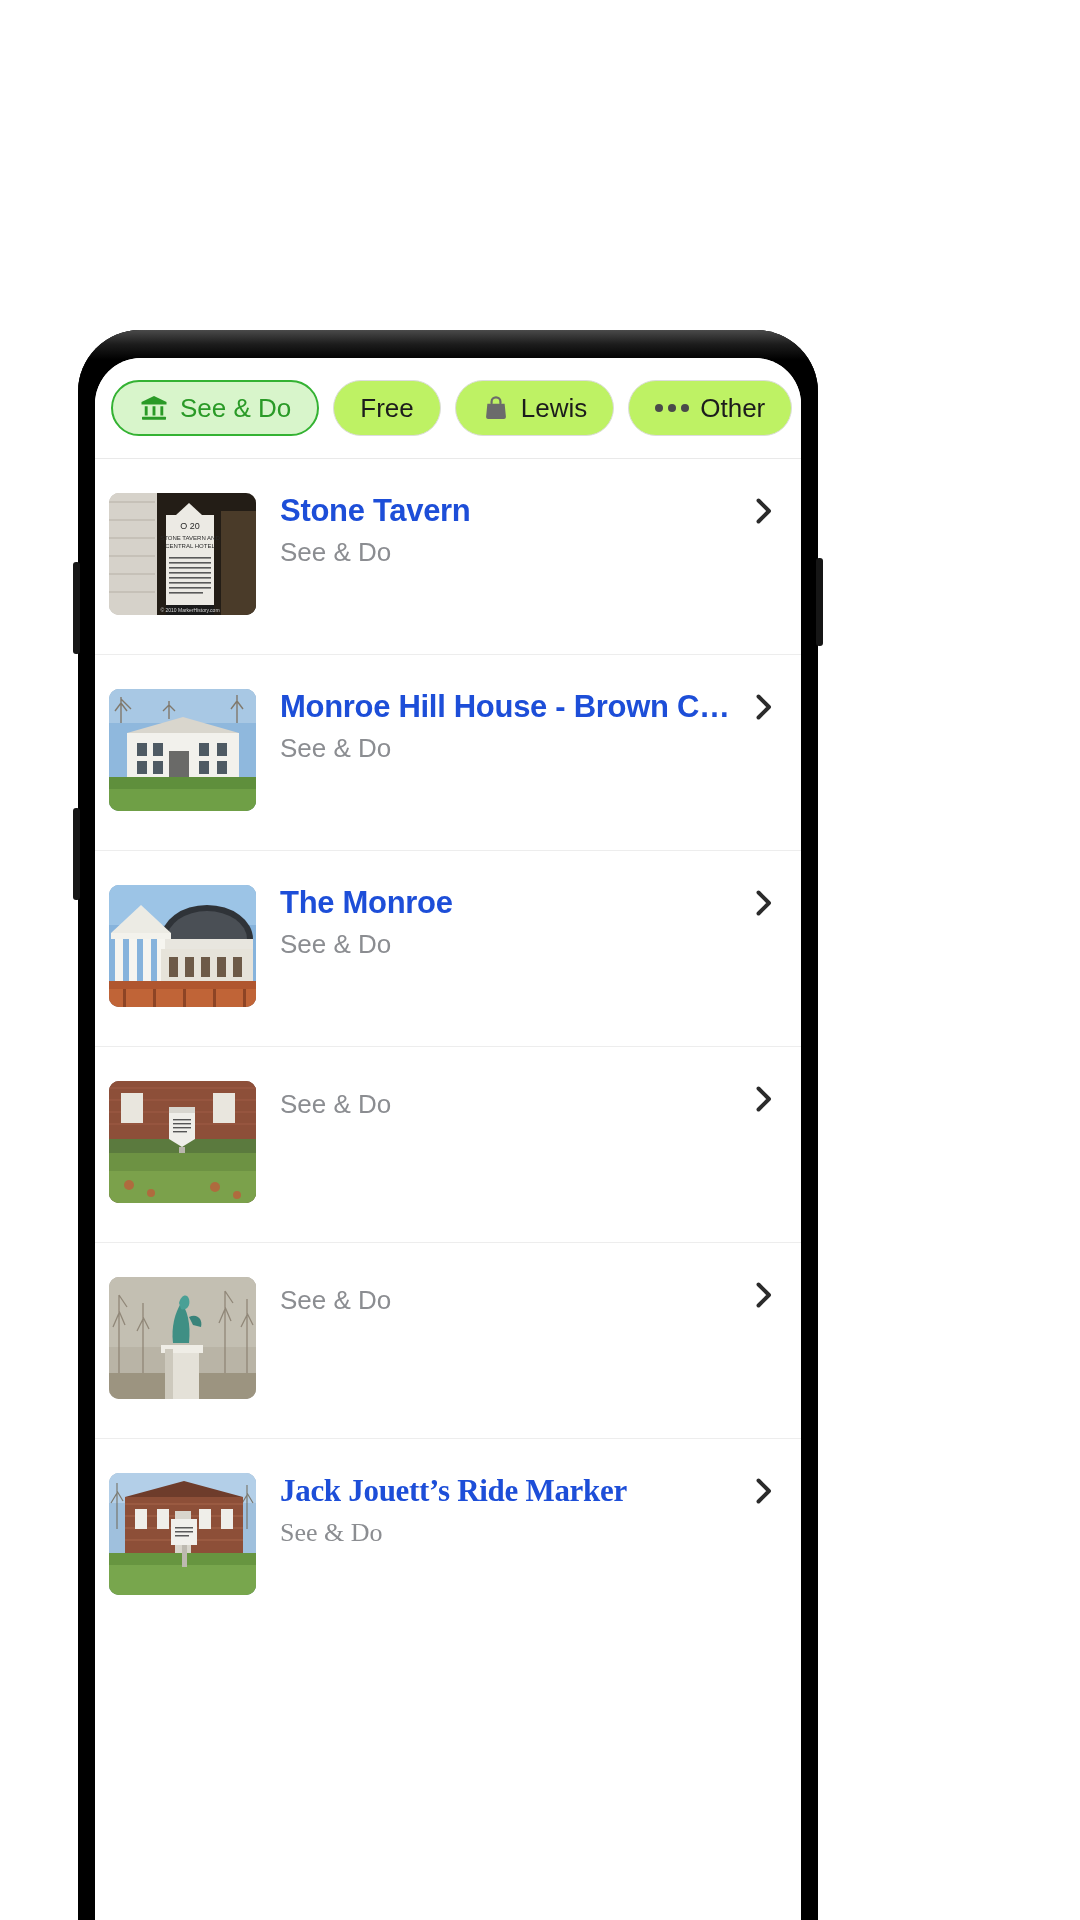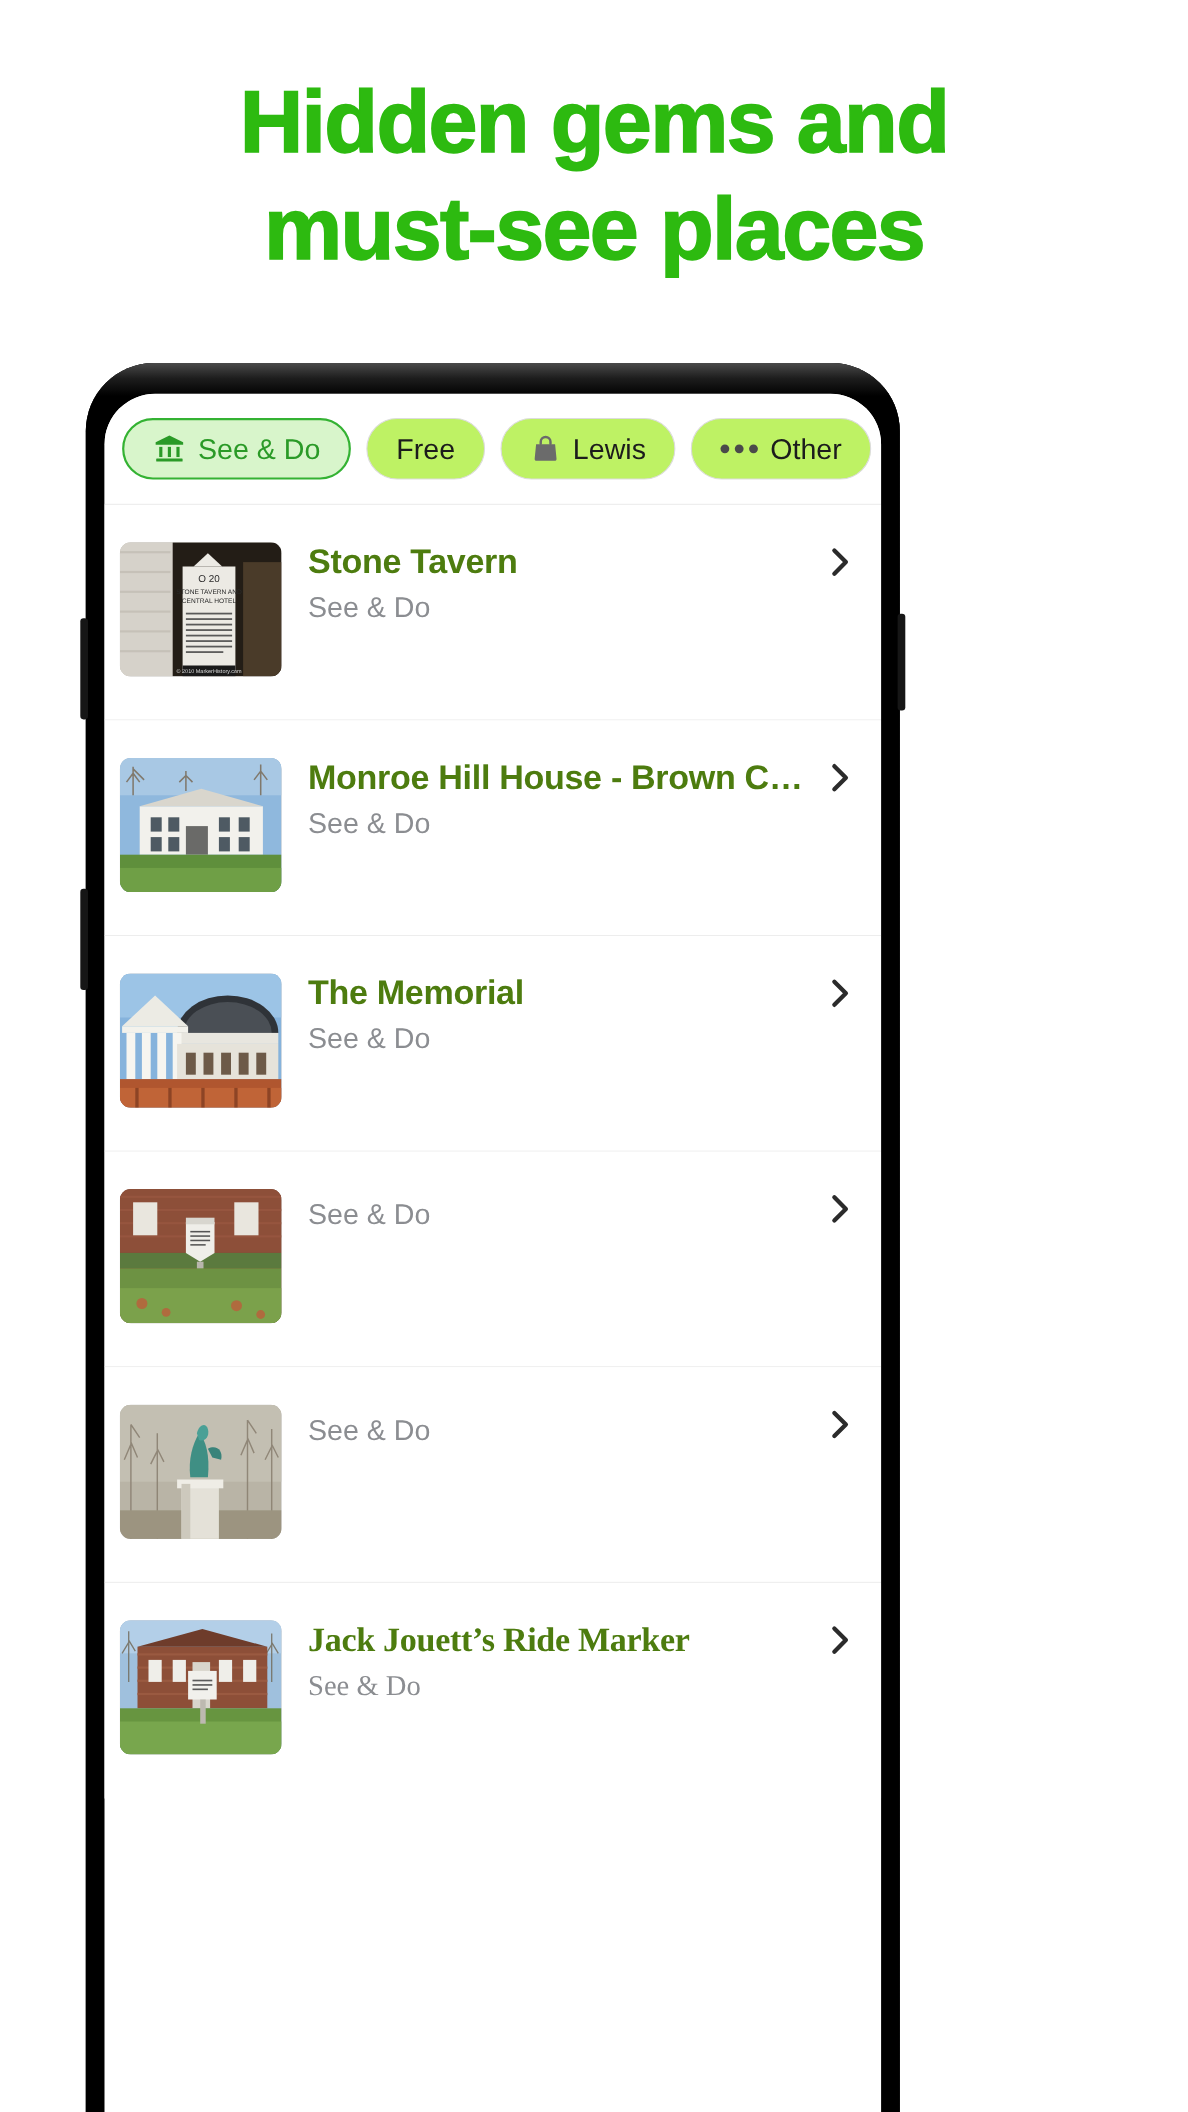--- a/index.html
+++ b/index.html
@@ -146,21 +146,21 @@
   .thumb svg { display: block; width: 100%; height: 100%; }
 
   .row-text {
     flex: 1 1 auto;
     padding-left: 24px;
     min-width: 0;
   }
   .row-title {
     font-size: 31px;
     font-weight: 700;
-    color: #4d7c0f;
+    color: #1d4ed8;
     line-height: 1.15;
     letter-spacing: -0.3px;
     white-space: nowrap;
     overflow: hidden;
     text-overflow: ellipsis;
   }
   .row-sub {
     margin-top: 9px;
     font-size: 26px;
     color: #8b8d91;
@@ -168,24 +168,20 @@
   }
 
   .chev { flex: 0 0 auto; padding-left: 10px; }
   .chev svg { display: block; }
 </style>
 </head>
 <body>
 
 <div id="page">
 
-  <div class="headline">
-    <span class="hl-line">Hidden gems and</span>
-    <span class="hl-line">must-see places</span>
-  </div>
 
   <div class="phone">
 
     <div class="btn-side btn-vol-up"></div>
     <div class="btn-side btn-vol-down"></div>
     <div class="btn-side btn-power"></div>
 
     <div class="phone-screen">
 
       <div class="chip-bar">
@@ -344,21 +340,21 @@
               <g fill="#8d4425">
                 <rect x="14" y="104" width="3" height="18"></rect>
                 <rect x="44" y="104" width="3" height="18"></rect>
                 <rect x="74" y="104" width="3" height="18"></rect>
                 <rect x="104" y="104" width="3" height="18"></rect>
                 <rect x="134" y="104" width="3" height="18"></rect>
               </g>
             </svg>
           </div>
           <div class="row-text">
-            <div class="row-title">The Memorial</div>
+            <div class="row-title">The Monroe</div>
             <div class="row-sub">See &amp; Do</div>
           </div>
           <div class="chev">
             <svg width="36" height="36" viewBox="0 0 24 24" fill="none">
               <path d="M9 5l7 7-7 7" stroke="#2b2b2b" stroke-width="2.6" stroke-linecap="round" stroke-linejoin="round"></path>
             </svg>
           </div>
         </div>
 
         <div class="row">

